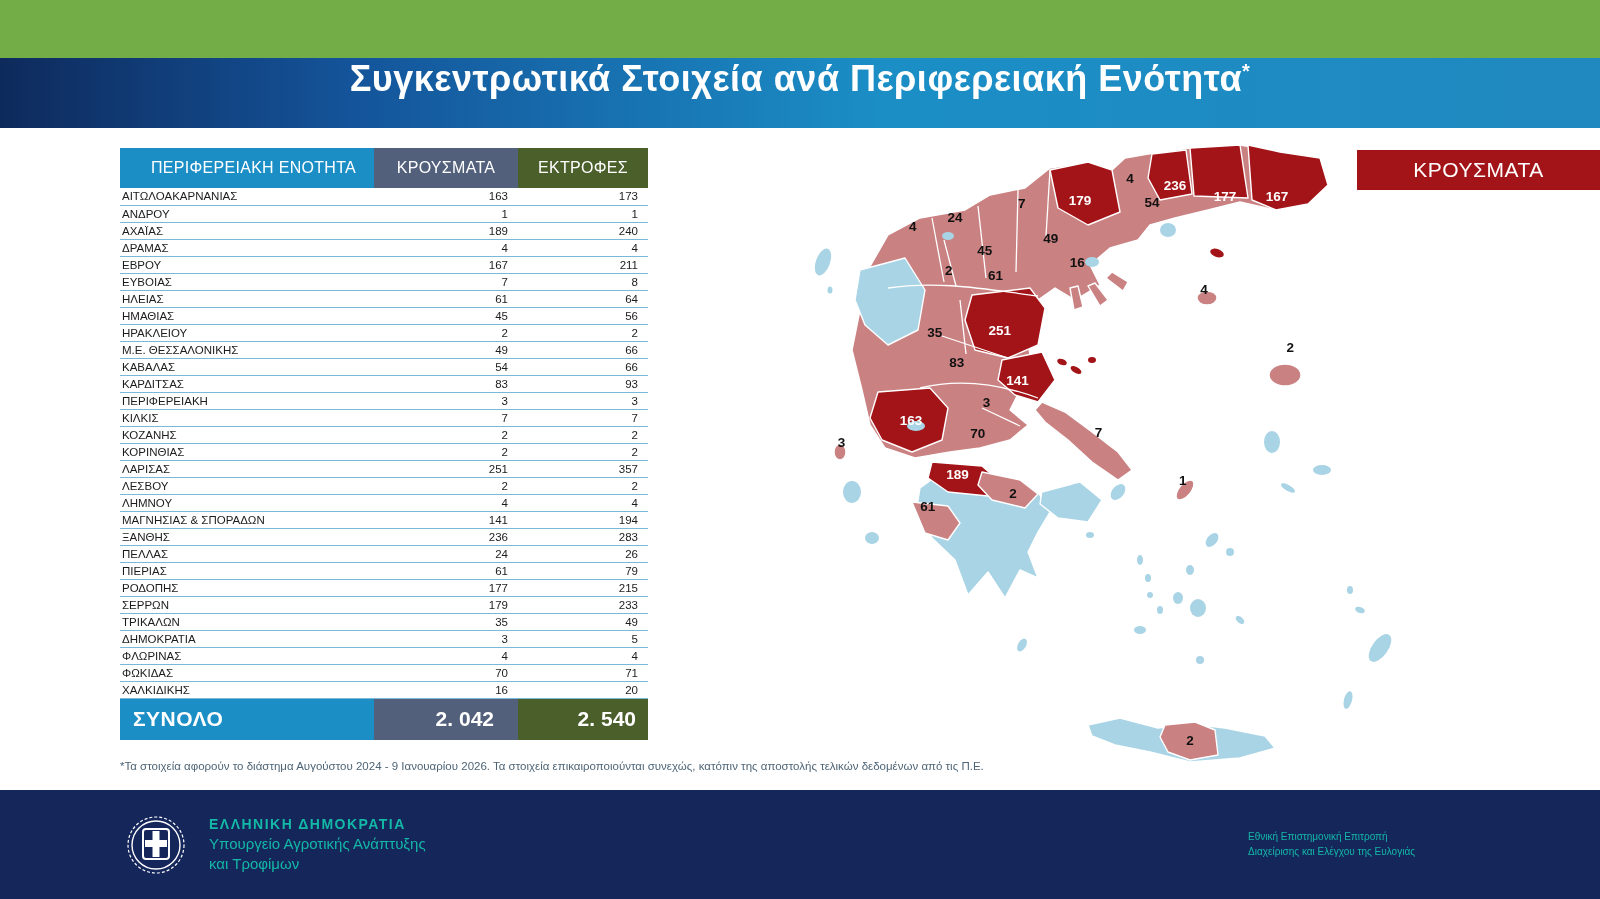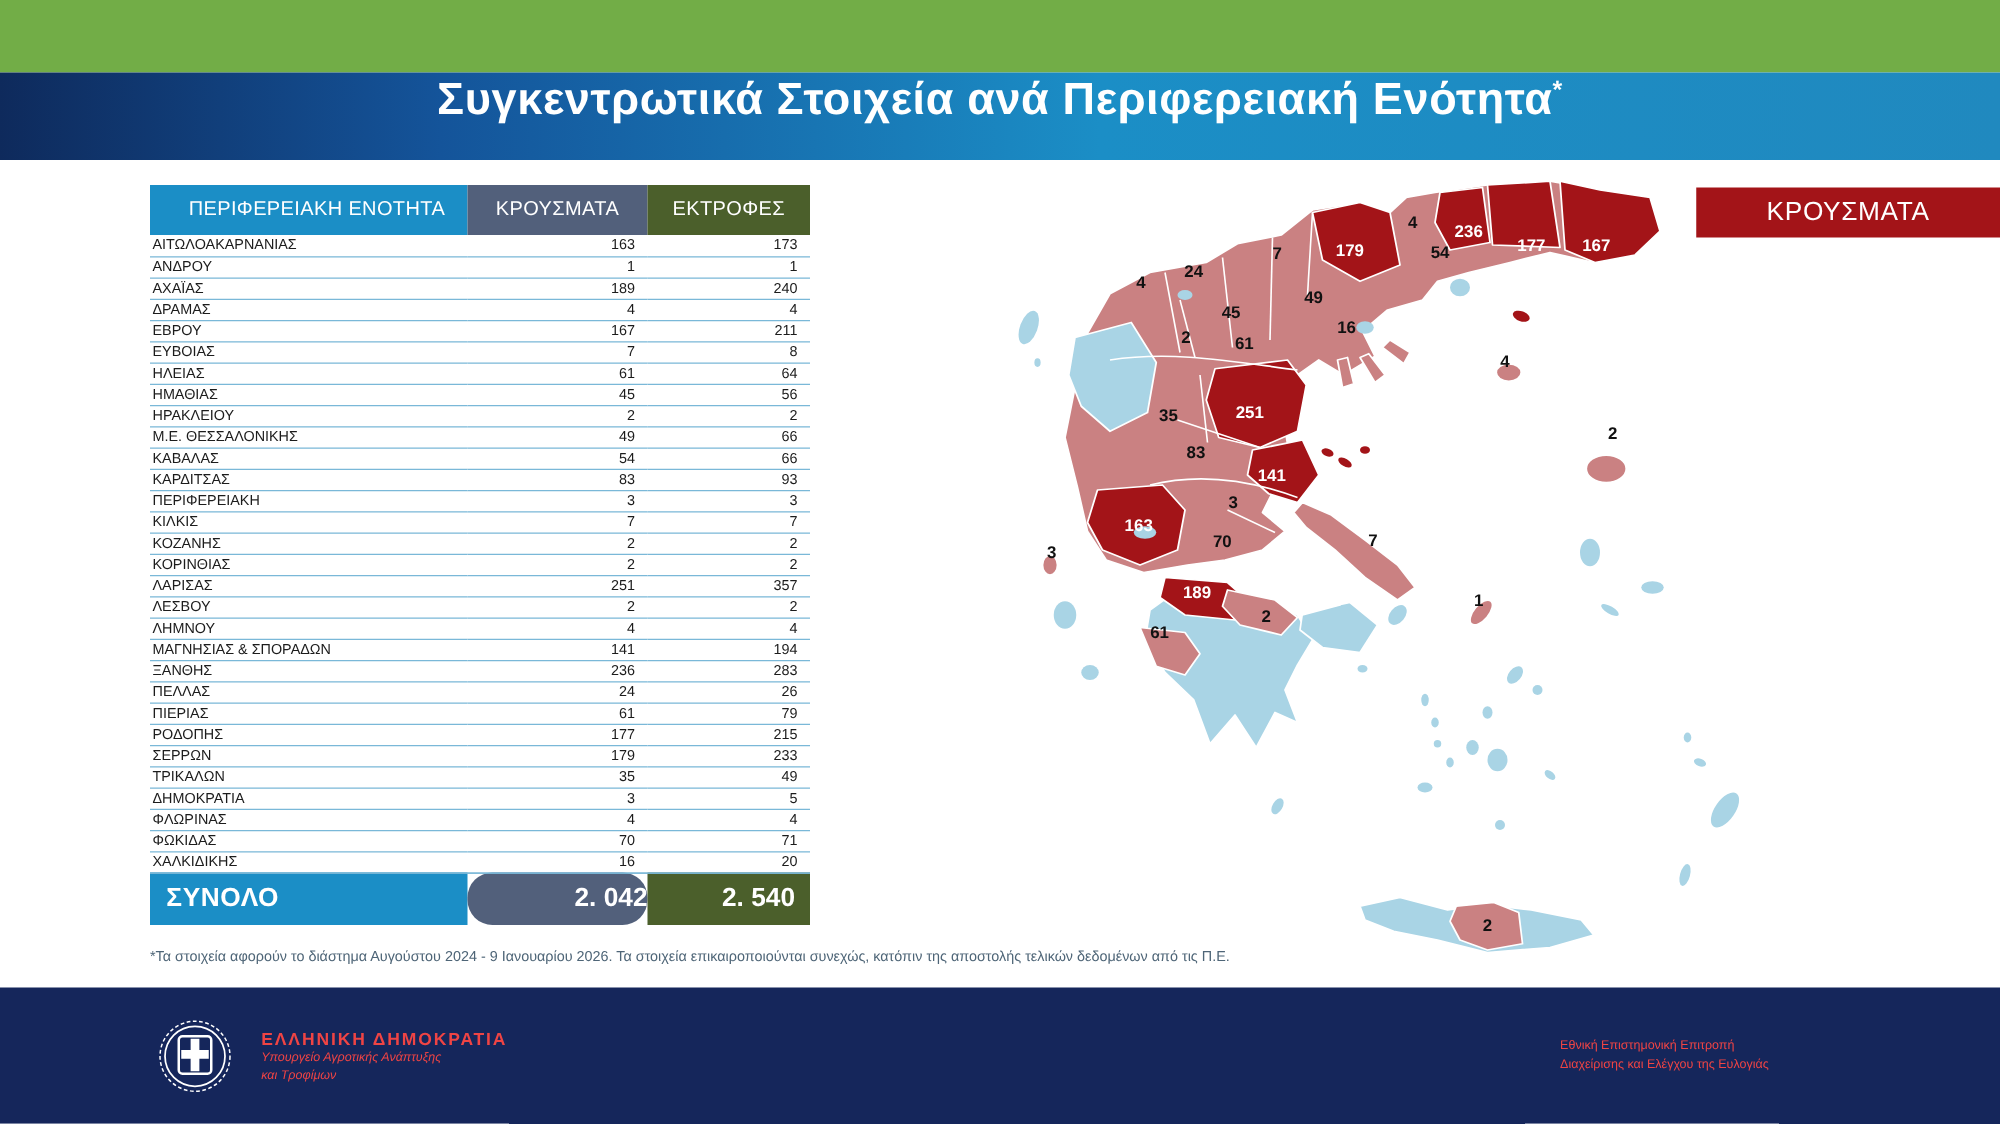--- a/index.html
+++ b/index.html
@@ -23,41 +23,41 @@
   thead th{height:40px;color:#fff;font-size:16px;font-weight:400;letter-spacing:.3px;}
   thead th.h1{background:var(--blue);text-align:center;padding-left:13px;}
   thead th.h2{background:var(--slate);}
   thead th.h3{background:var(--olive);}
   tbody td{height:17px;font-size:11.5px;color:#1c1c1c;border-bottom:1px solid var(--sep);
     white-space:nowrap;overflow:hidden;}
   tbody td.name{text-align:left;padding-left:2px;}
   tbody td.num{text-align:right;padding-right:10px;}
   tfoot td{height:42px;color:#fff;font-size:21px;font-weight:bold;}
   tfoot td.t1{background:var(--blue);text-align:left;padding-left:13px;letter-spacing:.5px;}
-  tfoot td.t2{background:var(--slate);text-align:right;padding-right:0;border-radius:20px;}
+  tfoot td.t2{background:var(--slate);text-align:right;padding-right:24px;}
   tfoot td.t3{background:var(--olive);text-align:right;padding-right:12px;}
   
   .legend{position:absolute;top:22px;right:0;width:243px;height:40px;background:var(--red);
     color:#fff;display:flex;align-items:center;justify-content:center;font-size:21px;letter-spacing:.5px;}
   
   .map-wrap{position:absolute;left:720px;top:12px;width:880px;height:640px;}
   .map-wrap svg{position:absolute;left:0;top:0;}
   .lbl-layer{position:absolute;left:0;top:0;width:100%;height:100%;}
   .map-label{position:absolute;transform:translate(-50%,-50%);font-size:13.5px;font-weight:600;color:#111;}
   .map-label.emphasis{color:#fff;}
   .f-pink{fill:var(--pink);}.f-red{fill:var(--red);}.f-blue{fill:var(--lightblue);}.f-white{fill:#fff;}
   .bd{stroke:#fff;stroke-width:1.4;stroke-linejoin:round;}
   .line{stroke:#fff;stroke-width:1.3;fill:none;}
   
   .footnote{position:absolute;left:120px;top:632px;font-size:11.5px;color:var(--footnote);}
-  footer{height:109px;background:var(--navy);display:flex;align-items:center;color:#ef4444;}
+  footer{height:109px;background:var(--navy);display:flex;align-items:center;color:#14b8a6;}
   .emblem{margin-left:125px;flex:0 0 auto;}
   .org{margin-left:22px;line-height:1.35;}
   .org .t{font-size:14px;font-weight:bold;letter-spacing:1.5px;}
-  .org .l{font-size:10px;font-style:italic;}
+  .org .l{font-size:15px;}
   .committee{margin-left:auto;margin-right:185px;line-height:1.45;font-size:10px;}
 </style>
 </head>
 <body>
 
 <div class="bar-green"></div>
 
 <div class="title-bar">
   <h1><span>Συγκεντρωτικά Στοιχεία ανά Περιφερειακή Ενότητα</span><sup>*</sup></h1>
 </div>

